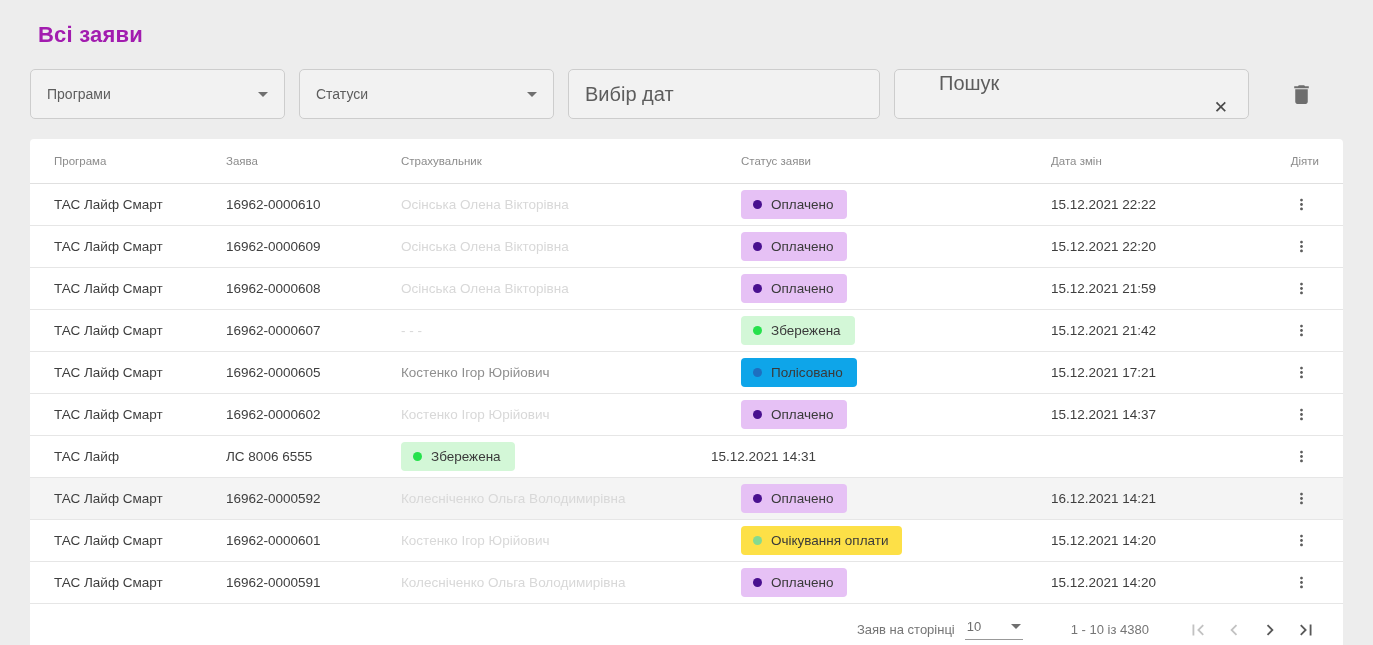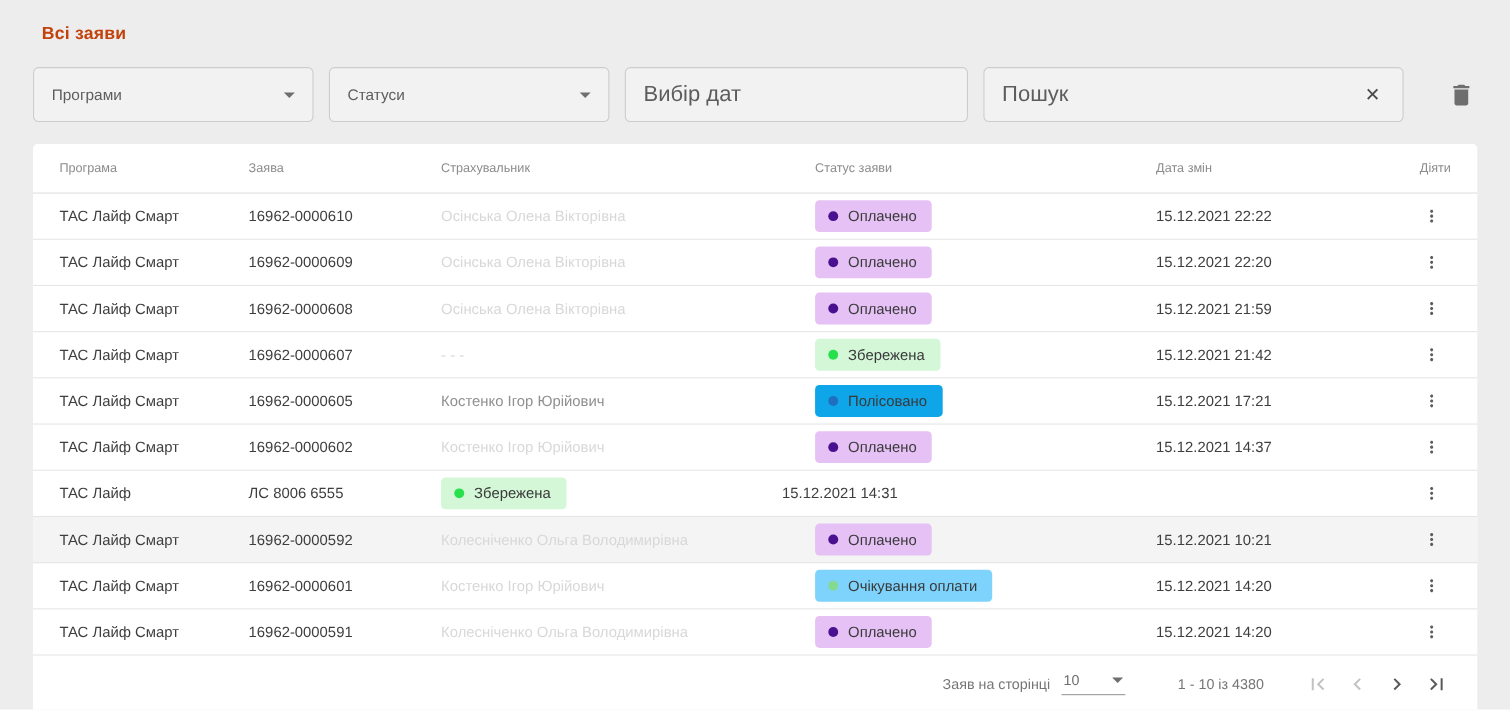--- a/index.html
+++ b/index.html
@@ -6,34 +6,34 @@
   body{
     width:1373px;height:645px;
     background:#ededed;
     font-family:"Liberation Sans", sans-serif;
     color:#3e3e3e;
     overflow:hidden;
   }
   .page{padding:0 30px;box-sizing:border-box;}
   .page-title{
     padding:22px 8px 0;
-    font-size:16px;font-weight:bold;color:#c2410c;letter-spacing:.2px;
+    font-size:22px;font-weight:bold;color:#a21caf;letter-spacing:.2px;
   }
   
   .filters{display:flex;align-items:center;margin-top:21px;gap:14px;}
   .filter-box{
     height:50px;box-sizing:border-box;
     border:1px solid #cdcdcd;border-radius:5px;background:#f2f2f2;
     display:flex;align-items:center;padding:0 16px;
     font-size:14px;color:#5d5d5d;cursor:pointer;
   }
   .fb-programs{width:255px;}
   .fb-statuses{width:255px;}
   .fb-dates{width:312px;cursor:text;}
-  .fb-search{width:382px;cursor:text;}
+  .fb-search{width:355px;cursor:text;flex-direction:column;}
   .caret{
     margin-left:auto;width:0;height:0;
     border-left:5px solid transparent;border-right:5px solid transparent;
     border-top:5px solid #6f6f6f;
   }
   .filter-box input{
     border:none;outline:none;background:transparent;
     font-family:inherit;font-size:20px;color:#444;
     flex:1;min-width:0;padding:0;
   }
@@ -297,38 +297,38 @@
       <div class="trow highlighted">
         <div class="c1">ТАС Лайф Смарт</div>
         <div class="c2">16962-0000592</div>
         <div class="c3 insurer muted">Колесніченко Ольга Володимирівна</div>
         <div class="c4">
           <span class="badge" style="background: rgb(230, 193, 245);">
             <span class="dot" style="background: rgb(73, 16, 143);"></span>
             <span>Оплачено</span>
           </span>
         </div>
-        <div class="c5">15.12.2021 10:21</div>
+        <div class="c5">16.12.2021 14:21</div>
         <div class="c6">
           <button class="kebab-btn">
             <span style="display:flex;">
               <svg viewBox="0 0 24 24" width="19" height="19">
                   <path fill="#5c5c5c" d="M12 8.2c1 0 1.8-.8 1.8-1.8S13 4.6 12 4.6s-1.8.8-1.8 1.8.8 1.8 1.8 1.8zm0 2c-1 0-1.8.8-1.8 1.8s.8 1.8 1.8 1.8 1.8-.8 1.8-1.8-.8-1.8-1.8-1.8zm0 5.6c-1 0-1.8.8-1.8 1.8s.8 1.8 1.8 1.8 1.8-.8 1.8-1.8-.8-1.8-1.8-1.8z"></path>
                 </svg>
             </span>
           </button>
         </div>
       </div>
 
       <div class="trow">
         <div class="c1">ТАС Лайф Смарт</div>
         <div class="c2">16962-0000601</div>
         <div class="c3 insurer muted">Костенко Ігор Юрійович</div>
         <div class="c4">
-          <span class="badge" style="background: #7dd3fc;">
+          <span class="badge" style="background: #fde047;">
             <span class="dot" style="background: rgb(132, 218, 144);"></span>
             <span>Очікування оплати</span>
           </span>
         </div>
         <div class="c5">15.12.2021 14:20</div>
         <div class="c6">
           <button class="kebab-btn">
             <span style="display:flex;">
               <svg viewBox="0 0 24 24" width="19" height="19">
                   <path fill="#5c5c5c" d="M12 8.2c1 0 1.8-.8 1.8-1.8S13 4.6 12 4.6s-1.8.8-1.8 1.8.8 1.8 1.8 1.8zm0 2c-1 0-1.8.8-1.8 1.8s.8 1.8 1.8 1.8 1.8-.8 1.8-1.8-.8-1.8-1.8-1.8zm0 5.6c-1 0-1.8.8-1.8 1.8s.8 1.8 1.8 1.8 1.8-.8 1.8-1.8-.8-1.8-1.8-1.8z"></path>

